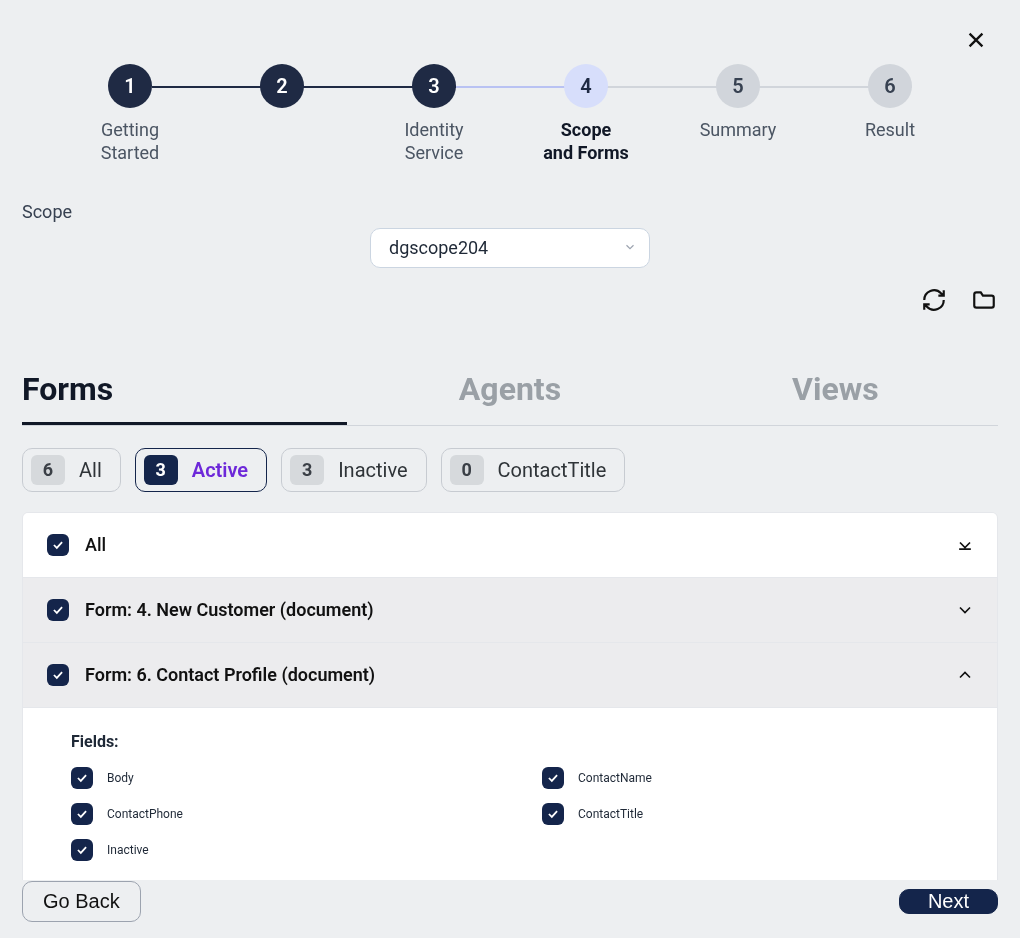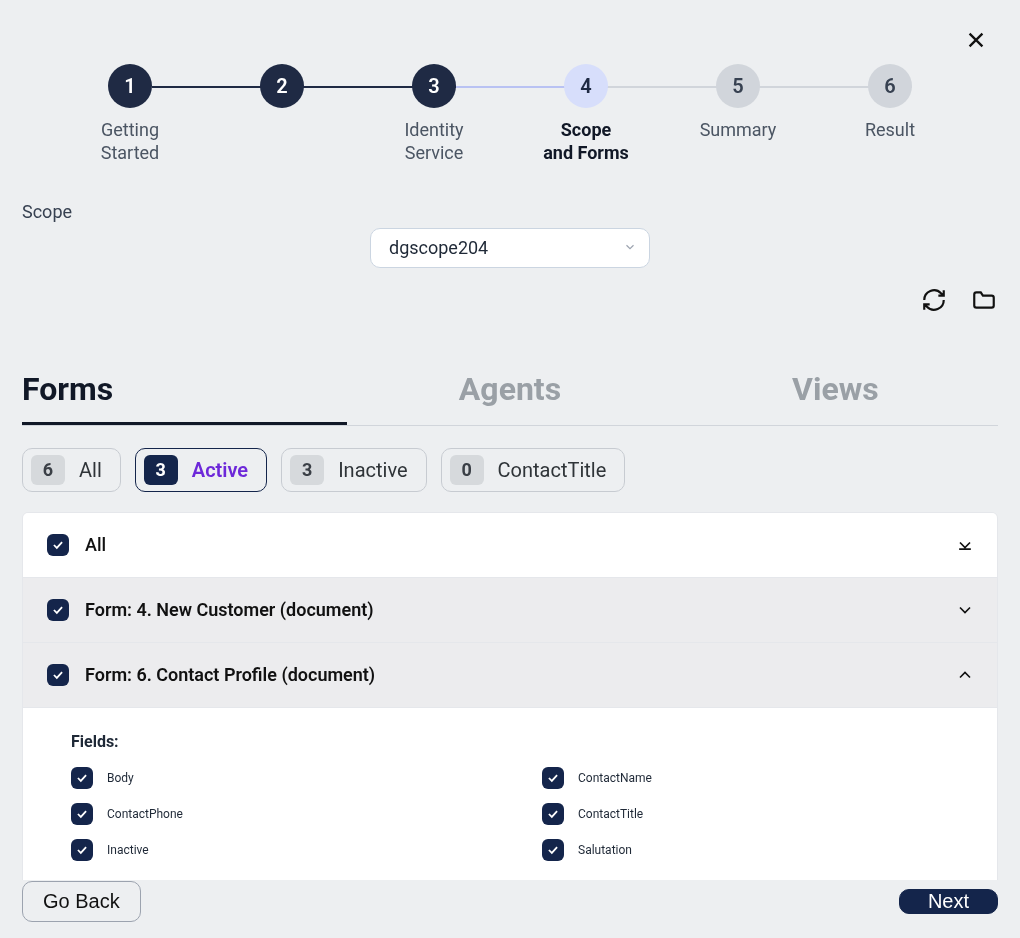--- a/index.html
+++ b/index.html
@@ -373,28 +373,20 @@
           <span class="flabel">ContactTitle</span>
         </div>
         <div class="field-item">
           <div class="checkbox">
               <svg viewBox="0 0 24 24">
                 <path d="M5 12l5 5L19 7"></path>
               </svg>
             </div>
           <span class="flabel">Inactive</span>
         </div>
-        <div class="field-item">
-          <div class="checkbox">
-              <svg viewBox="0 0 24 24">
-                <path d="M5 12l5 5L19 7"></path>
-              </svg>
-            </div>
-          <span class="flabel">Salutation</span>
-        </div>
       </div>
     </div>
 
   </div>
 </div>
 
 <div class="footer">
   <button class="btn">Go Back</button>
   <button class="btn primary">Next</button>
 </div>

